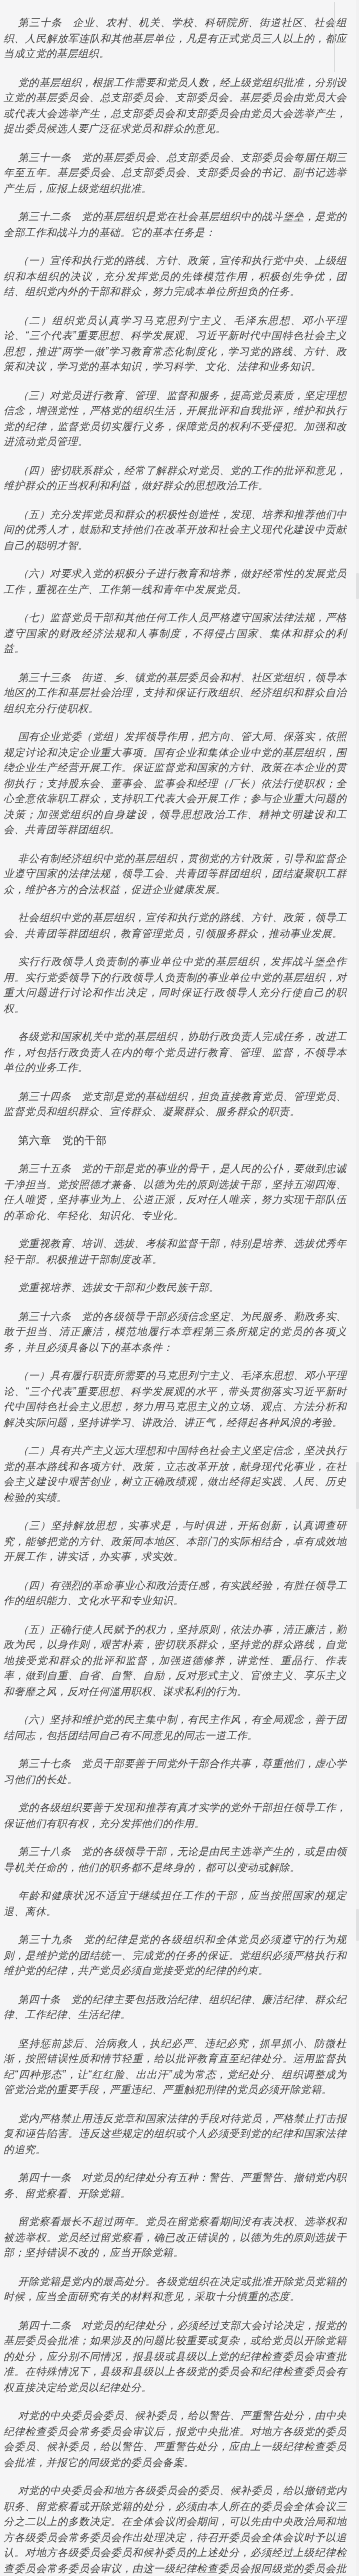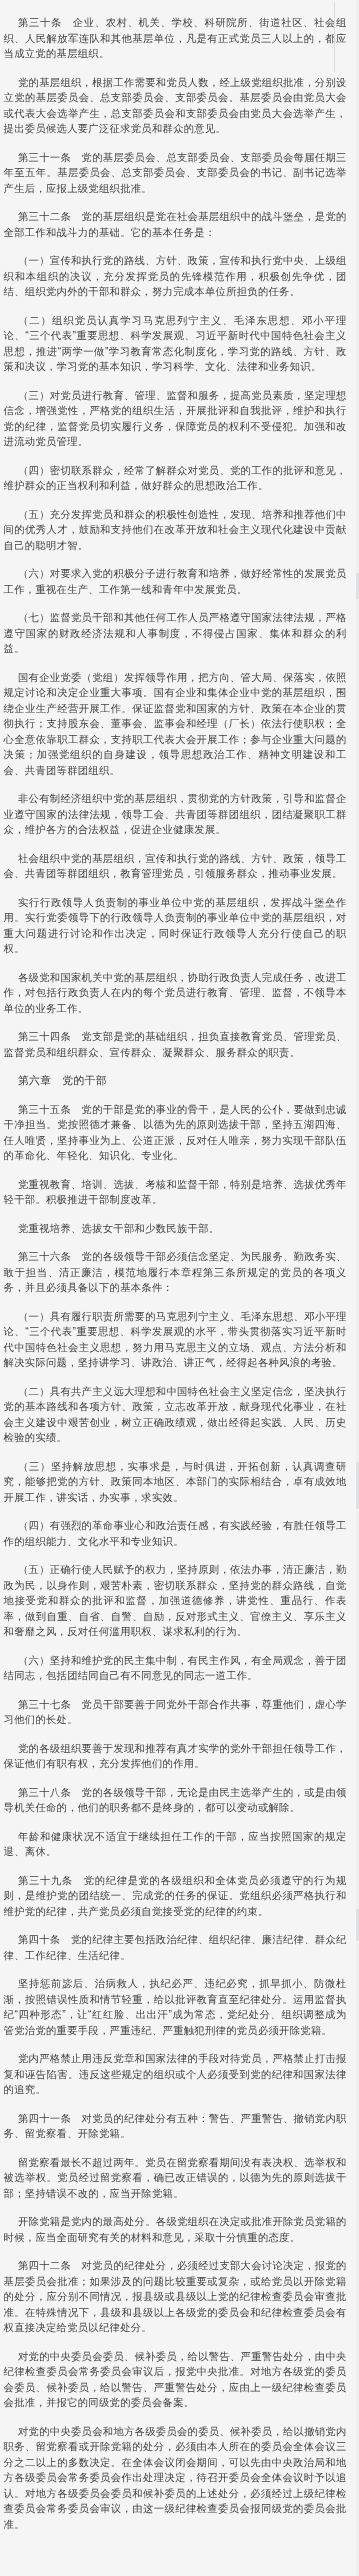--- a/index.html
+++ b/index.html
@@ -16,20 +16,21 @@
     color:#3d3d3d;
   }
   .article p.para {
     font-size:10.3px;
     line-height:15.5px;
     margin:13px 0;
     text-align:justify;
     text-indent:14.4px;
     letter-spacing:0.3px;
     word-break:break-all;
+    font-style:italic;
   }
   .article h2.chapter {
     font-size:10.8px;
     line-height:15.5px;
     margin:12.4px 0 11.3px 0;
     font-weight:normal;
     color:#323232;
     text-indent:14.4px;
     letter-spacing:0.3px;
   }
@@ -60,20 +61,21 @@
     <p class="para">党的基层组织，根据工作需要和党员人数，经上级党组织批准，分别设立党的基层委员会、总支部委员会、支部委员会。基层委员会由党员大会或代表大会选举产生，总支部委员会和支部委员会由党员大会选举产生，提出委员候选人要广泛征求党员和群众的意见。</p>
     <p class="para">第三十一条　党的基层委员会、总支部委员会、支部委员会每届任期三年至五年。基层委员会、总支部委员会、支部委员会的书记、副书记选举产生后，应报上级党组织批准。</p>
     <p class="para">第三十二条　党的基层组织是党在社会基层组织中的战斗堡垒，是党的全部工作和战斗力的基础。它的基本任务是：</p>
     <p class="para">（一）宣传和执行党的路线、方针、政策，宣传和执行党中央、上级组织和本组织的决议，充分发挥党员的先锋模范作用，积极创先争优，团结、组织党内外的干部和群众，努力完成本单位所担负的任务。</p>
     <p class="para">（二）组织党员认真学习马克思列宁主义、毛泽东思想、邓小平理论、“三个代表”重要思想、科学发展观、习近平新时代中国特色社会主义思想，推进“两学一做”学习教育常态化制度化，学习党的路线、方针、政策和决议，学习党的基本知识，学习科学、文化、法律和业务知识。</p>
     <p class="para">（三）对党员进行教育、管理、监督和服务，提高党员素质，坚定理想信念，增强党性，严格党的组织生活，开展批评和自我批评，维护和执行党的纪律，监督党员切实履行义务，保障党员的权利不受侵犯。加强和改进流动党员管理。</p>
     <p class="para">（四）密切联系群众，经常了解群众对党员、党的工作的批评和意见，维护群众的正当权利和利益，做好群众的思想政治工作。</p>
     <p class="para">（五）充分发挥党员和群众的积极性创造性，发现、培养和推荐他们中间的优秀人才，鼓励和支持他们在改革开放和社会主义现代化建设中贡献自己的聪明才智。</p>
     <p class="para">（六）对要求入党的积极分子进行教育和培养，做好经常性的发展党员工作，重视在生产、工作第一线和青年中发展党员。</p>
     <p class="para">（七）监督党员干部和其他任何工作人员严格遵守国家法律法规，严格遵守国家的财政经济法规和人事制度，不得侵占国家、集体和群众的利益。</p>
+    <p class="para">第三十三条　街道、乡、镇党的基层委员会和村、社区党组织，领导本地区的工作和基层社会治理，支持和保证行政组织、经济组织和群众自治组织充分行使职权。</p>
     <p class="para">国有企业党委（党组）发挥领导作用，把方向、管大局、保落实，依照规定讨论和决定企业重大事项。国有企业和集体企业中党的基层组织，围绕企业生产经营开展工作。保证监督党和国家的方针、政策在本企业的贯彻执行；支持股东会、董事会、监事会和经理（厂长）依法行使职权；全心全意依靠职工群众，支持职工代表大会开展工作；参与企业重大问题的决策；加强党组织的自身建设，领导思想政治工作、精神文明建设和工会、共青团等群团组织。</p>
     <p class="para">非公有制经济组织中党的基层组织，贯彻党的方针政策，引导和监督企业遵守国家的法律法规，领导工会、共青团等群团组织，团结凝聚职工群众，维护各方的合法权益，促进企业健康发展。</p>
     <p class="para">社会组织中党的基层组织，宣传和执行党的路线、方针、政策，领导工会、共青团等群团组织，教育管理党员，引领服务群众，推动事业发展。</p>
     <p class="para">实行行政领导人负责制的事业单位中党的基层组织，发挥战斗堡垒作用。实行党委领导下的行政领导人负责制的事业单位中党的基层组织，对重大问题进行讨论和作出决定，同时保证行政领导人充分行使自己的职权。</p>
     <p class="para">各级党和国家机关中党的基层组织，协助行政负责人完成任务，改进工作，对包括行政负责人在内的每个党员进行教育、管理、监督，不领导本单位的业务工作。</p>
     <p class="para">第三十四条　党支部是党的基础组织，担负直接教育党员、管理党员、监督党员和组织群众、宣传群众、凝聚群众、服务群众的职责。</p>
     <h2 class="chapter">第六章　党的干部</h2>
     <p class="para">第三十五条　党的干部是党的事业的骨干，是人民的公仆，要做到忠诚干净担当。党按照德才兼备、以德为先的原则选拔干部，坚持五湖四海、任人唯贤，坚持事业为上、公道正派，反对任人唯亲，努力实现干部队伍的革命化、年轻化、知识化、专业化。</p>
     <p class="para">党重视教育、培训、选拔、考核和监督干部，特别是培养、选拔优秀年轻干部。积极推进干部制度改革。</p>
     <p class="para">党重视培养、选拔女干部和少数民族干部。</p>

